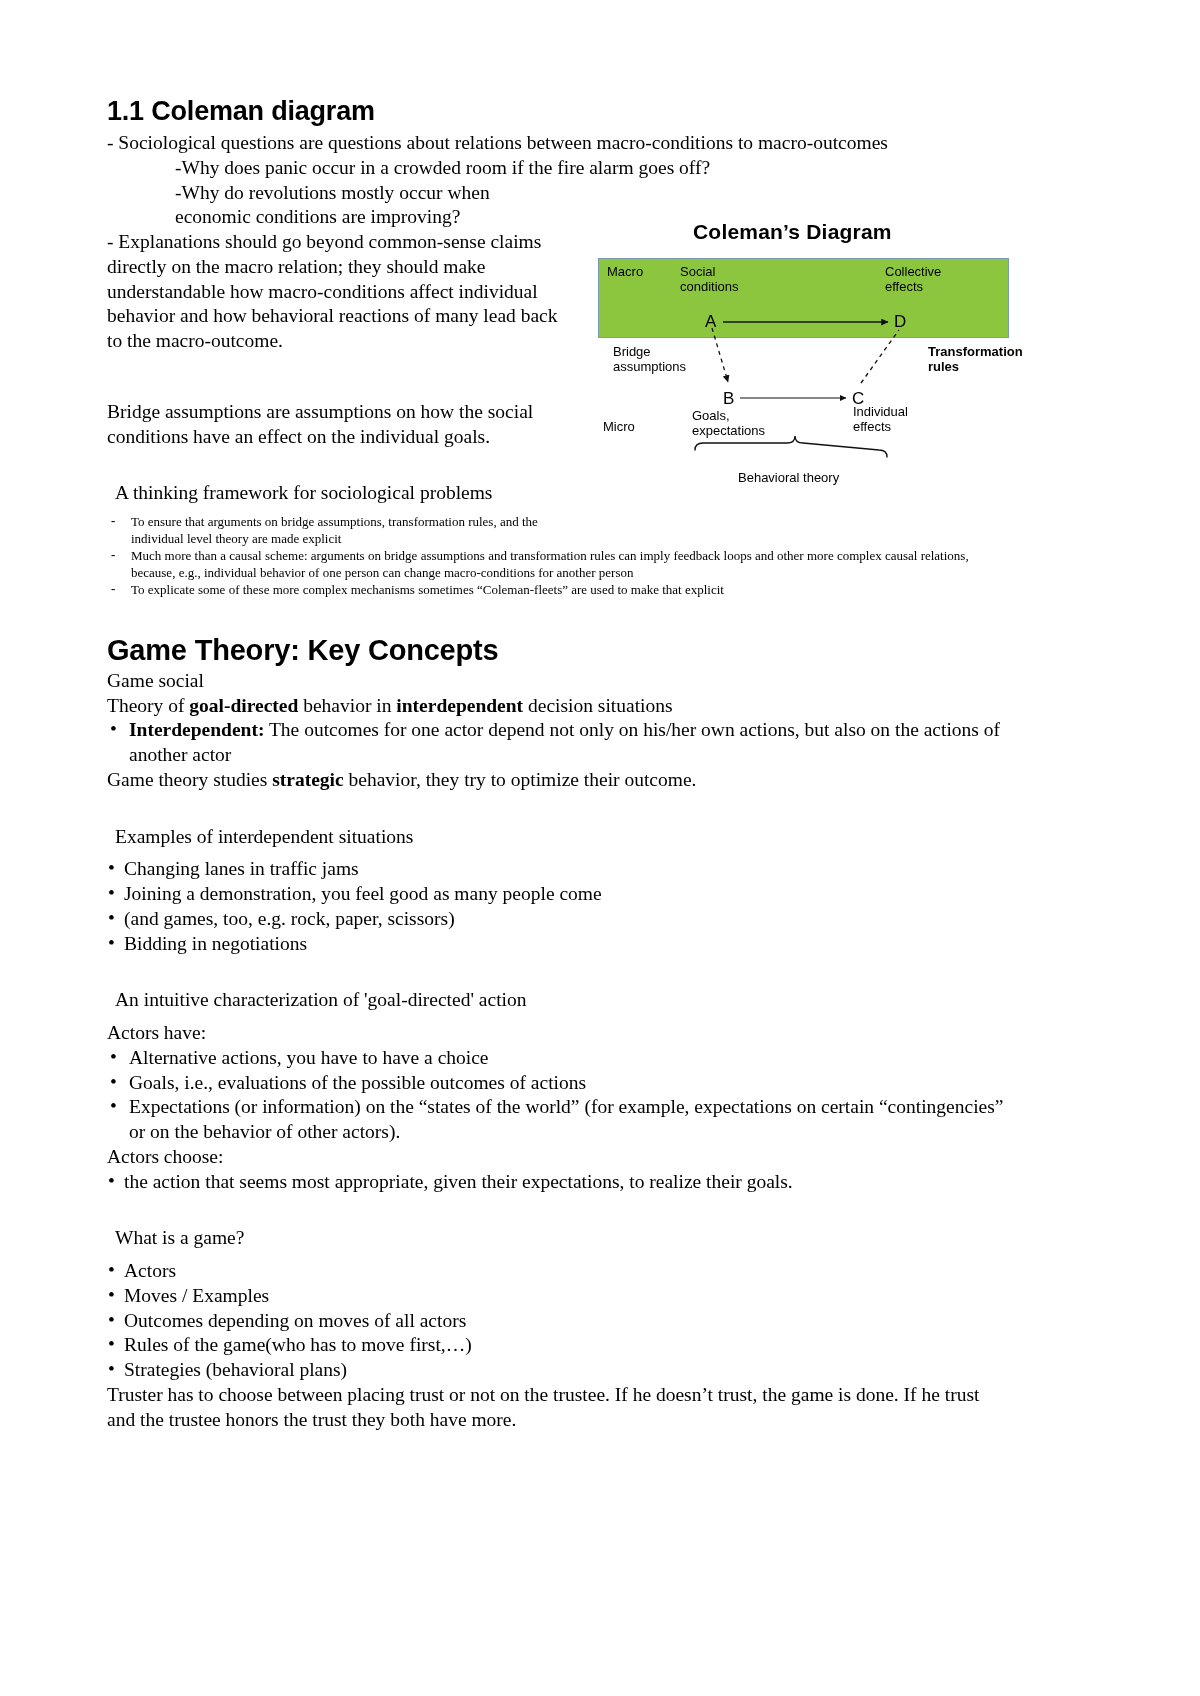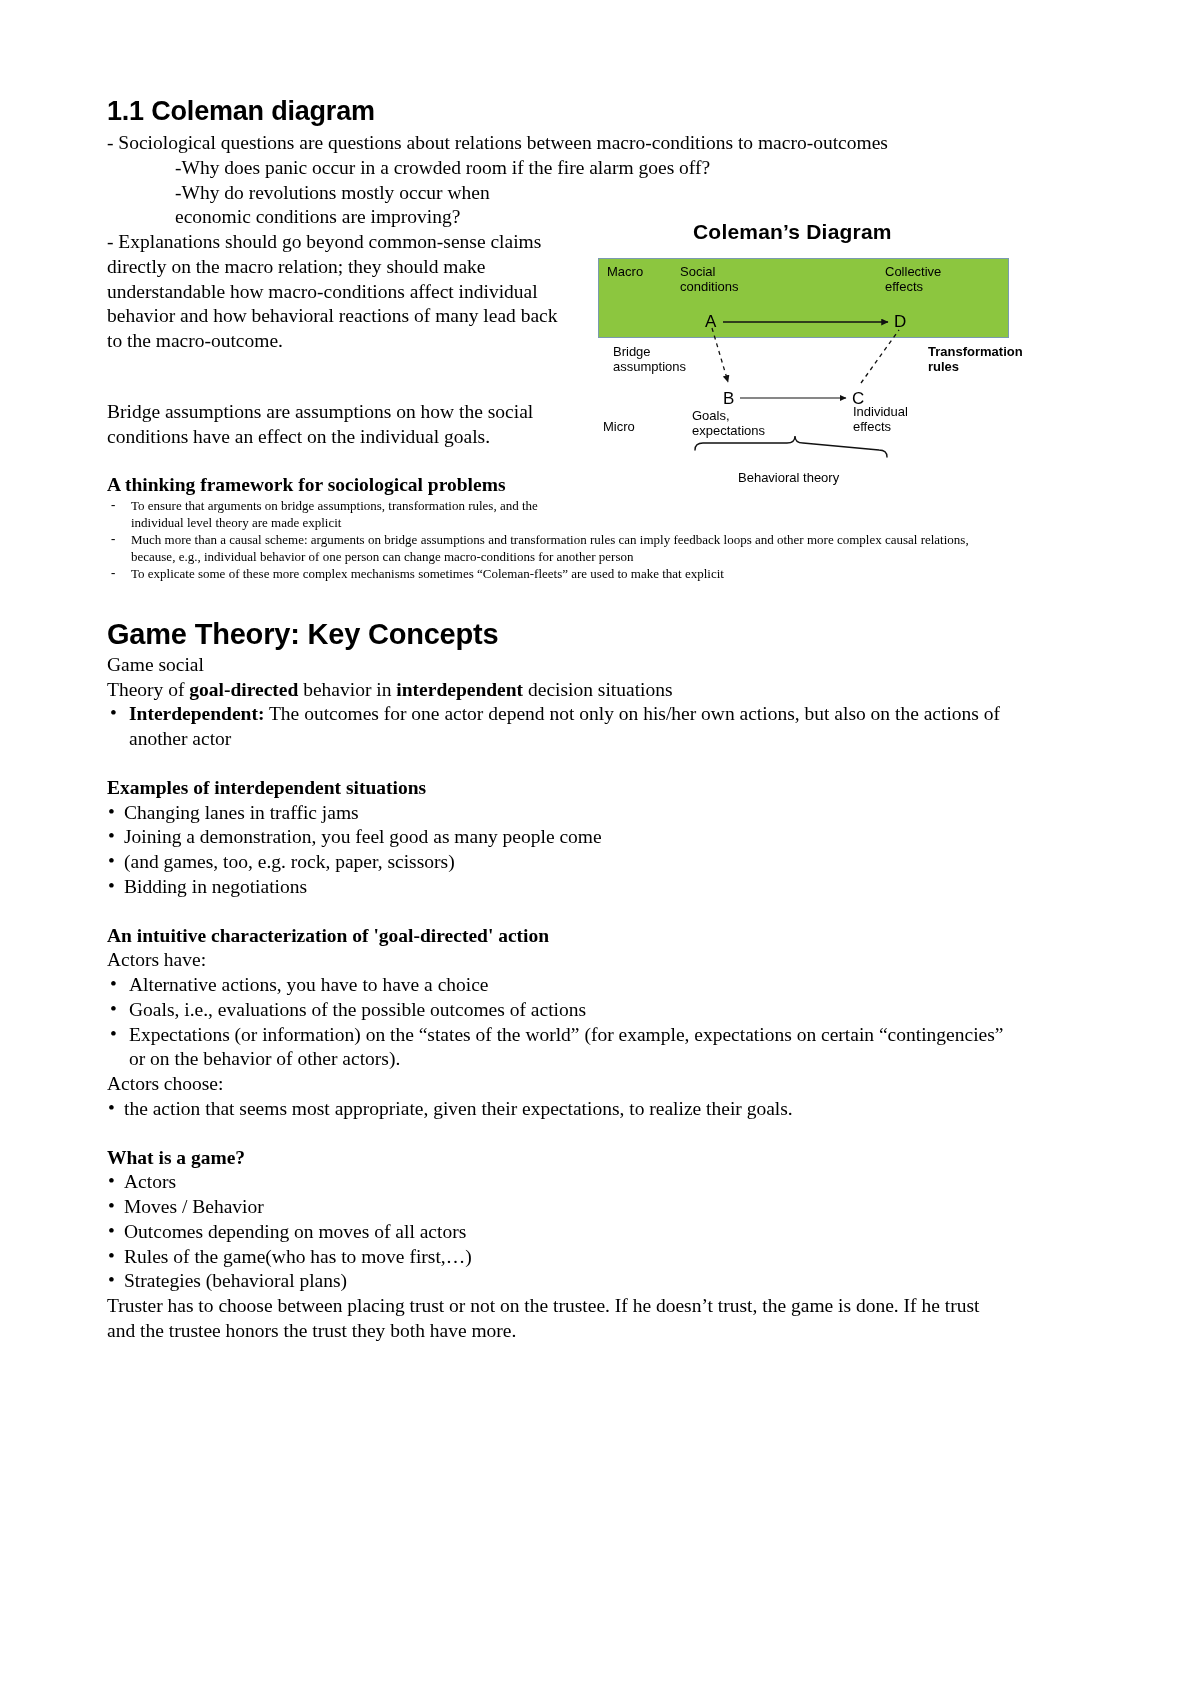--- a/index.html
+++ b/index.html
@@ -37,24 +37,24 @@
   }
   h2.doc-h2 {
     font-family: "Liberation Sans", "DejaVu Sans", sans-serif;
     font-size: 29px;
     font-weight: bold;
     margin: 0 0 2px 0;
     letter-spacing: -0.2px;
     line-height: 1.15;
   }
   .bold-head {
-    font-weight: bold;
+    font-weight: normal;
     font-size: 19.5px;
     line-height: 1.27;
-    margin: 0;
+    margin: 8px;
   }
 
   
   .t {
     font-size: 19.5px;
     line-height: 1.27;
     margin: 0;
   }
   .narrow { width: 470px; }
   .indent-1 { padding-left: 68px; }
@@ -259,20 +259,21 @@
     <h2 class="doc-h2">Game Theory: Key Concepts</h2>
 
     <p class="t">Game social</p>
 
     <p class="t"><span>Theory of </span><b>goal-directed</b><span> behavior in </span><b>interdependent</b><span> decision situations</span></p>
 
     <ul class="dot-list wide">
       <li><b>Interdependent:</b><span> The outcomes for one actor depend not only on his/her own actions, but also on the actions of another actor</span></li>
     </ul>
 
+    <p class="t"><span>Game theory studies </span><b>strategic</b><span> behavior, they try to optimize their outcome.</span></p>
 
     <div class="gap-md"></div>
 
     <p class="bold-head">Examples of interdependent situations</p>
     <ul class="dot-list">
       <li><span>Changing lanes in traffic jams</span></li>
       <li><span>Joining a demonstration, you feel good as many people come</span></li>
       <li><span>(and games, too, e.g. rock, paper, scissors)</span></li>
       <li><span>Bidding in negotiations</span></li>
     </ul>
@@ -289,21 +290,21 @@
     <p class="t">Actors choose:</p>
     <ul class="dot-list">
       <li><span>the action that seems most appropriate, given their expectations, to realize their goals.</span></li>
     </ul>
 
     <div class="gap-md"></div>
 
     <p class="bold-head">What is a game?</p>
     <ul class="dot-list">
       <li><span>Actors</span></li>
-      <li><span>Moves / Behavior</span></li>
+      <li><span>Moves / Examples</span></li>
       <li><span>Outcomes depending on moves of all actors</span></li>
       <li><span>Rules of the game(who has to move first,…)</span></li>
       <li><span>Strategies (behavioral plans)</span></li>
     </ul>
 
     <p class="t">Truster has to choose between placing trust or not on the trustee. If he doesn’t trust, the game is done. If he trust and the trustee honors the trust they both have more.</p>
 
   </div>
 </div>
 

